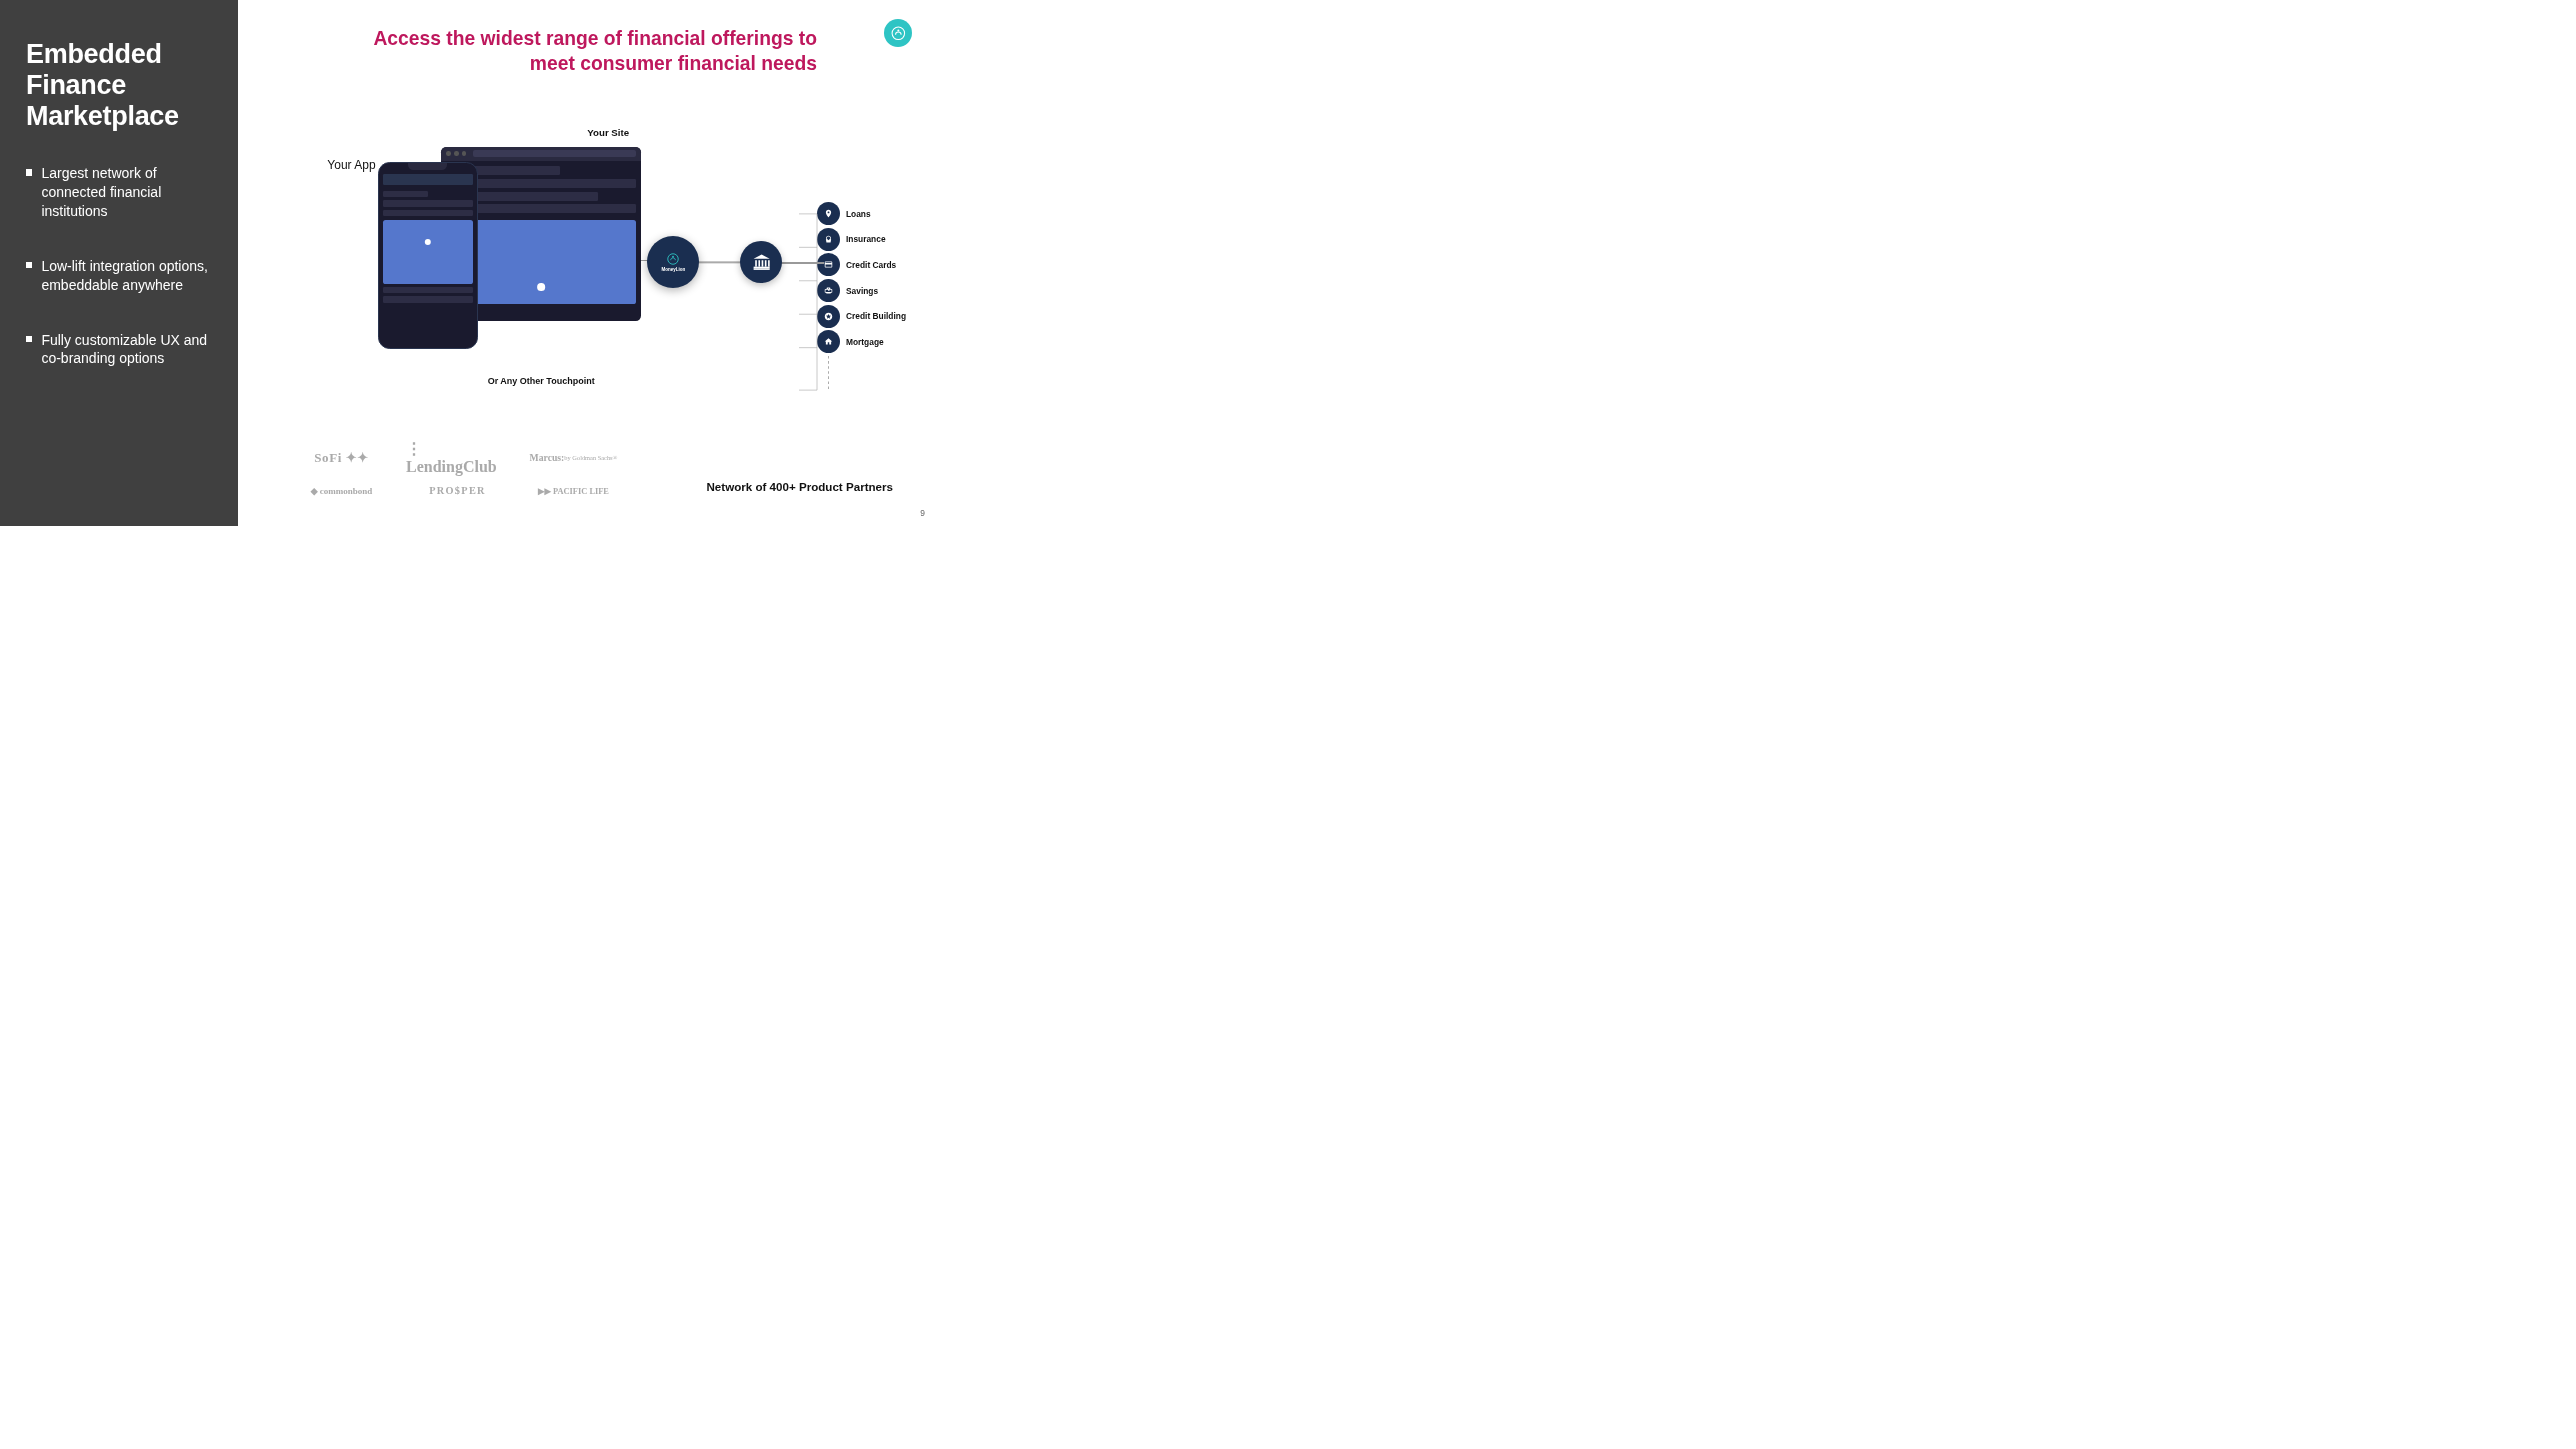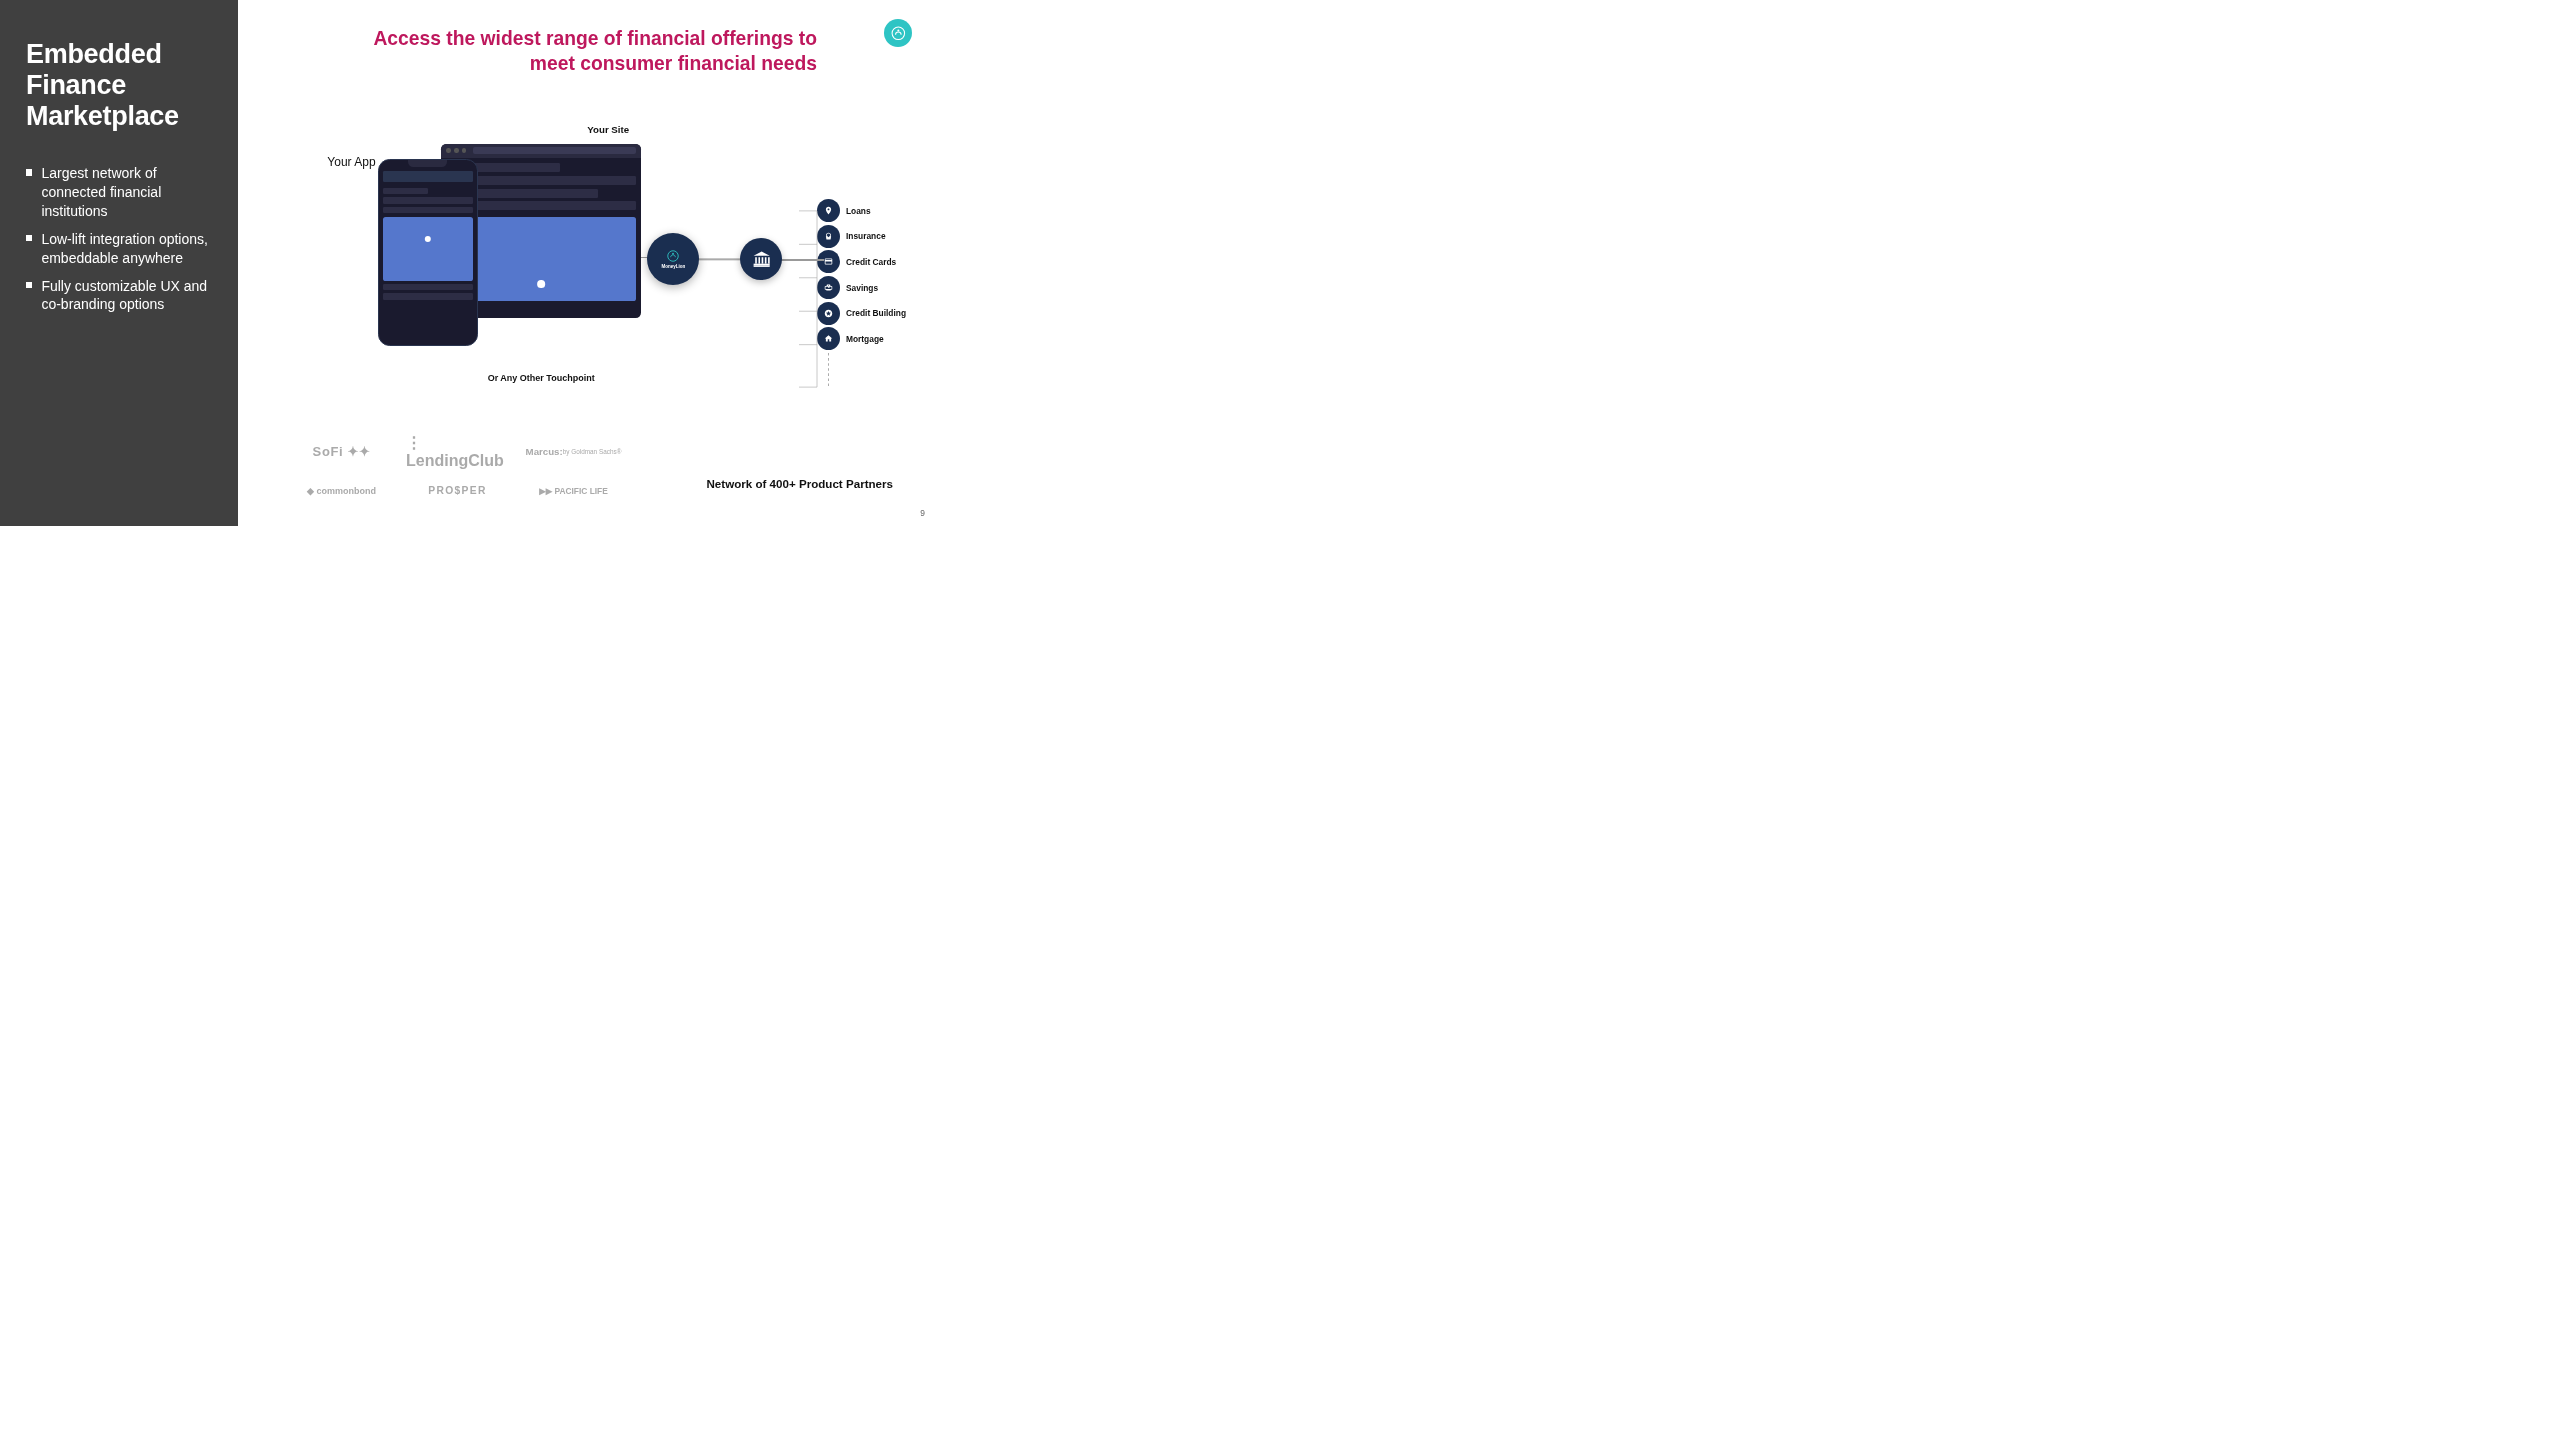--- a/index.html
+++ b/index.html
@@ -28,21 +28,21 @@
       font-weight: 900;
       line-height: 1.15;
       margin-bottom: 32px;
       letter-spacing: -0.3px;
     }
 
     .bullet-list {
       list-style: none;
       display: flex;
       flex-direction: column;
-      gap: 9px;
+      gap: 36px;
     }
 
     .bullet-item {
       display: flex;
       align-items: flex-start;
       gap: 9px;
       font-size: 14px;
       line-height: 1.35;
       font-weight: 400;
     }
@@ -379,22 +379,23 @@
       align-items: center;
       justify-content: space-between;
       padding: 0 13px;
       margin-top: 6.4px;
     }
 
     .partner-logos {
       display: grid;
       grid-template-columns: repeat(3, 103px);
       grid-template-rows: repeat(2, 32px);
-      gap: 7px 13px;
-      align-items: center;
+      gap: 1px 13px;
+      align-items: center;
+      font-family: Liberation Serif, serif;
     }
 
     .partner-logo {
       display: flex;
       align-items: center;
       justify-content: center;
       color: #aaa;
       font-size: 11.6px;
       font-weight: 700;
     }

